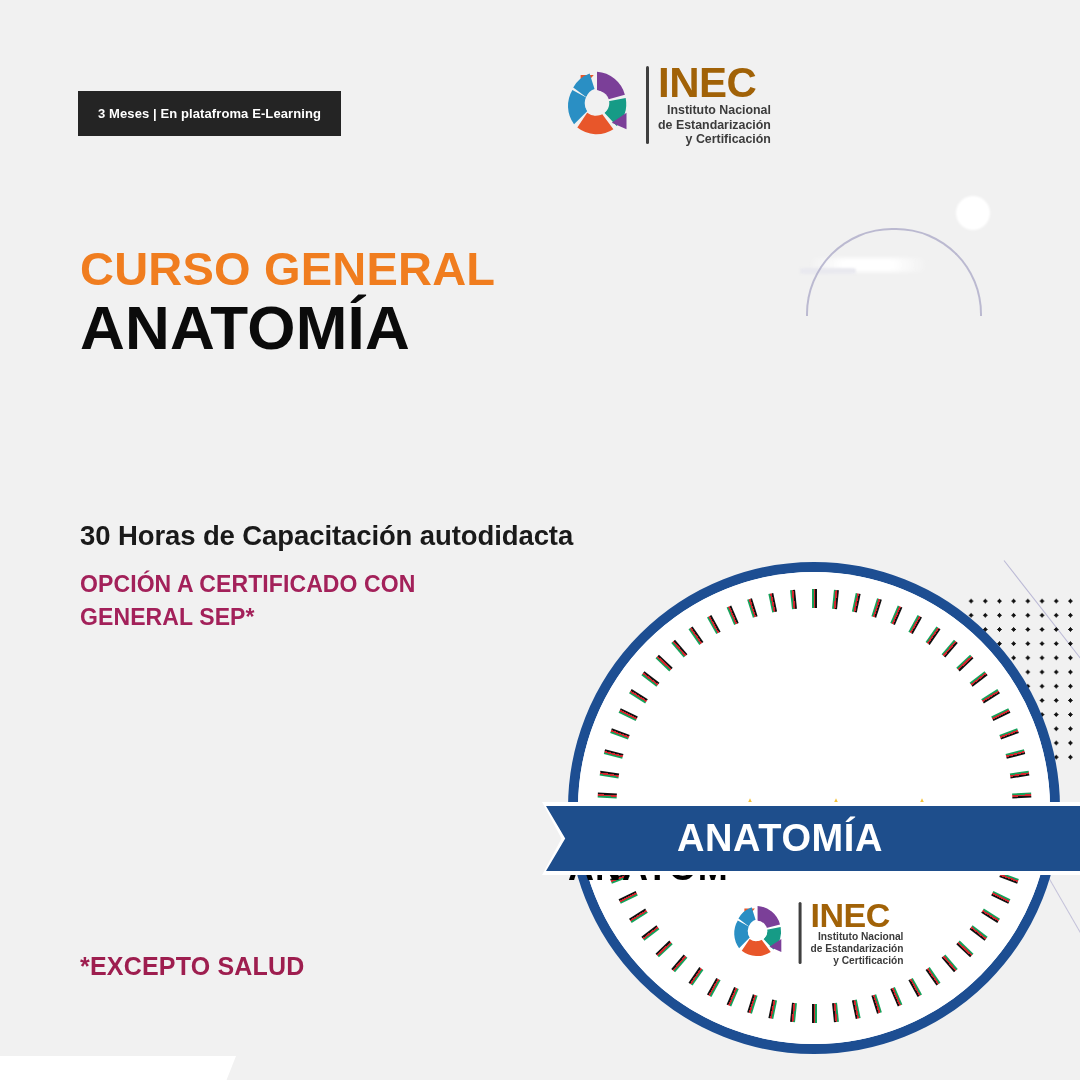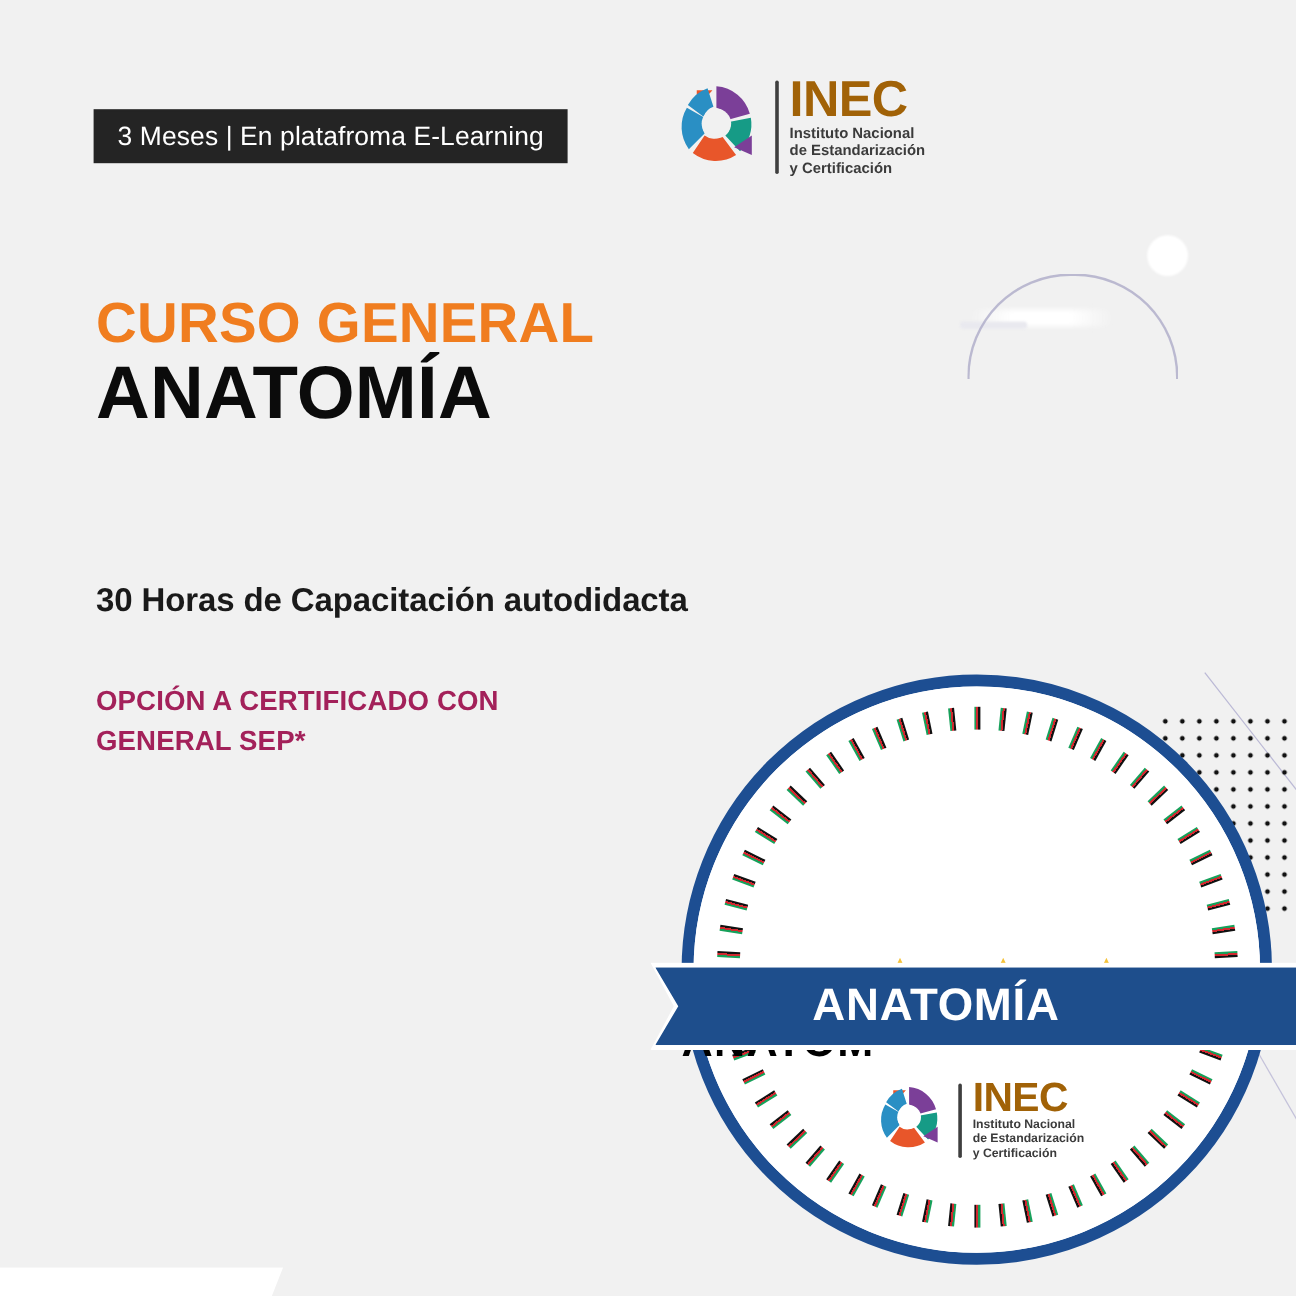--- a/index.html
+++ b/index.html
@@ -112,22 +112,22 @@
     top: 93px;
     height: 41px;
     display: flex;
     align-items: center;
     padding: 0 18px;
     background: #242424;
     box-shadow: 0 0 0 2px #242424;
   }
   .header-pill .pill-text {
     color: #ffffff;
-    font-size: 22px;
-    font-weight: normal;
+    font-size: 13px;
+    font-weight: bold;
     letter-spacing: .1px;
     white-space: nowrap;
   }
 
   
   .inec-logo {
     display: flex;
     align-items: center;
   }
   .inec-mark { flex: none; }
@@ -145,20 +145,21 @@
   .inec-acronym {
     color: #a16207;
     font-weight: bold;
     line-height: .96;
     letter-spacing: -0.5px;
   }
   .inec-sub {
     color: #3b3b3b;
     font-weight: bold;
     line-height: 1.18;
+    text-align: right;
   }
 
   
   .logo-header {
     position: absolute;
     left: 556px;
     top: 62px;
   }
   .logo-header .inec-divider { height: 78px; }
   .logo-header .inec-acronym { font-size: 42px; }
@@ -183,21 +184,21 @@
     font-weight: bold;
     letter-spacing: .2px;
     line-height: 1.06;
     margin-top: 2px;
   }
 
   
   .hours-line {
     position: absolute;
     left: 80px;
-    top: 484px;
+    top: 520px;
     color: #1a1a1a;
     font-size: 27.5px;
     font-weight: bold;
     letter-spacing: -0.1px;
   }
   .cert-line {
     position: absolute;
     left: 80px;
     top: 568px;
     color: #a3215a;
@@ -369,20 +370,21 @@
     </span>
   </div>
 
   <div class="headline">
     <div class="headline-top">CURSO GENERAL</div>
     <div class="headline-main">ANATOMÍA</div>
   </div>
 
   <div class="hours-line">30 Horas de Capacitación autodidacta</div>
   <div class="cert-line">OPCIÓN A CERTIFICADO CON GENERAL SEP*</div>
+  <div class="footnote">*EXCEPTO SALUD</div>
 
   <div class="seal">
     <div class="seal-ring"></div>
     <div class="seal-inner">
       <div class="seal-ticks" id="seal-ticks">
           <span class="tick" style="transform: rotate(0deg) translateY(198px);"></span>
           <span class="tick" style="transform: rotate(5.80645deg) translateY(198px);"></span>
           <span class="tick" style="transform: rotate(11.6129deg) translateY(198px);"></span>
           <span class="tick" style="transform: rotate(17.4194deg) translateY(198px);"></span>
           <span class="tick" style="transform: rotate(23.2258deg) translateY(198px);"></span>

